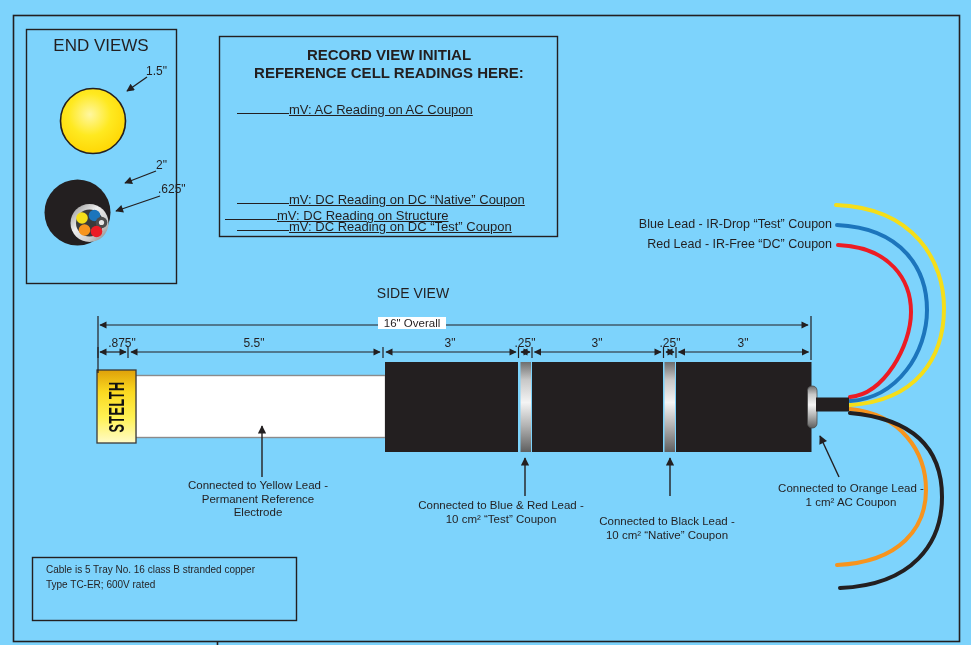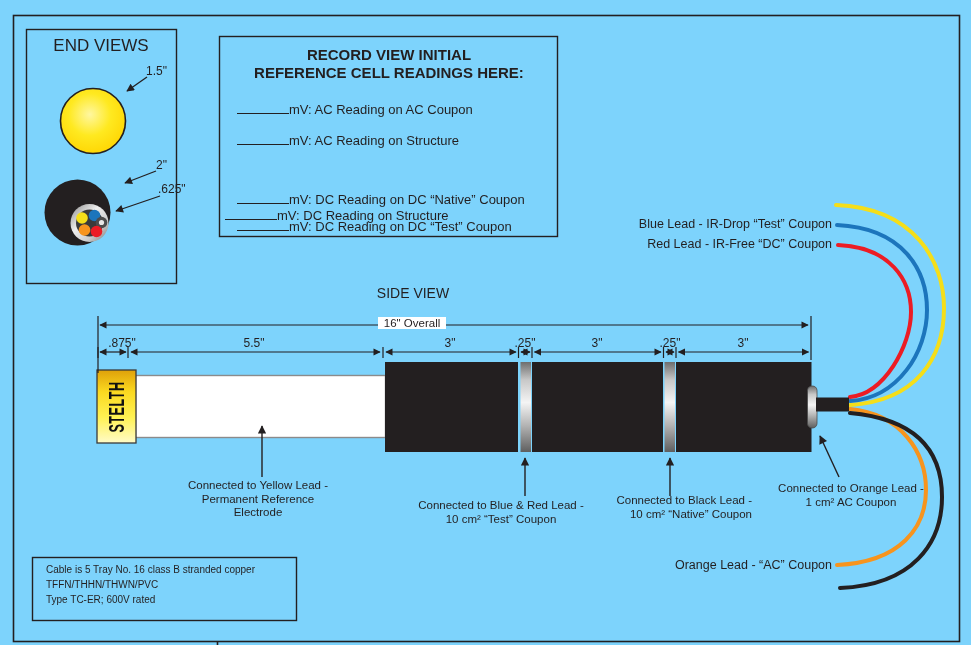--- a/index.html
+++ b/index.html
@@ -3,21 +3,21 @@
 <meta charset="utf-8">
 <style>
   html,body{margin:0;padding:0;background:#fff;}
   #page{position:relative;width:971px;height:645px;background:#7dd3fc;overflow:hidden;
         font-family:"Liberation Sans",sans-serif;color:#231F20;}
   #diagram-svg{position:absolute;left:0;top:0;}
   .txt{position:absolute;color:#231F20;}
   .ctr{text-align:center;}
   .ann{position:absolute;text-align:center;font-size:11.5px;line-height:13.5px;color:#231F20;}
   .ann span{display:block;}
-  .mvrow{position:absolute;font-size:13px;white-space:nowrap;}
+  .mvrow{position:absolute;font-size:13px;white-space:nowrap;text-decoration:underline;}
   .blank{display:inline-block;width:52px;height:13px;border-bottom:1.4px solid #231F20;}
   .dimlbl{position:absolute;width:56px;text-align:center;font-size:12px;}
   .leadlbl{position:absolute;width:270px;text-align:right;font-size:12.5px;white-space:nowrap;}
   #stelth-box{position:absolute;left:95px;top:369px;width:42px;height:75px;
               display:flex;align-items:center;justify-content:center;}
   #stelth-box span{transform:rotate(-90deg) scale(1.05,1.9);font-weight:bold;font-size:12px;
                    letter-spacing:.5px;color:#111;}
   .cable-line{display:block;}
 </style>
 </head>
@@ -132,23 +132,20 @@
   <div class="txt ctr" style="left:26px;top:36px;width:150px;font-size:17px;">END VIEWS</div>
   <div class="txt" style="left:146px;top:64px;font-size:12px;">1.5"</div>
   <div class="txt" style="left:156px;top:158px;font-size:12px;">2"</div>
   <div class="txt" style="left:158px;top:182px;font-size:12px;">.625"</div>
 
   <div class="txt ctr" style="left:224px;top:46px;width:330px;font-size:15px;font-weight:bold;">RECORD VIEW INITIAL</div>
   <div class="txt ctr" style="left:224px;top:64px;width:330px;font-size:15px;font-weight:bold;">REFERENCE CELL READINGS HERE:</div>
   <div class="mvrow" style="left:237px;top:100px;">
     <span class="blank"></span><span>mV: AC Reading on AC Coupon</span>
   </div>
-  <div class="mvrow" style="left:237px;top:131px;">
-    <span class="blank"></span><span>mV: AC Reading on Structure</span>
-  </div>
   <div class="mvrow" style="left:225px;top:163px;margin-top:43px;">
     <span class="blank"></span><span>mV: DC Reading on Structure</span>
   </div>
   <div class="mvrow" style="left:237px;top:190px;">
     <span class="blank"></span><span>mV: DC Reading on DC “Native” Coupon</span>
   </div>
   <div class="mvrow" style="left:237px;top:217px;">
     <span class="blank"></span><span>mV: DC Reading on DC “Test” Coupon</span>
   </div>
 
@@ -161,39 +158,37 @@
   <div class="dimlbl" style="left:569px;top:336px;">3"</div>
   <div class="dimlbl" style="left:642px;top:336px;">.25"</div>
   <div class="dimlbl" style="left:715px;top:336px;">3"</div>
 
   <div id="stelth-box">
     <span>STELTH</span>
   </div>
 
   <div class="leadlbl" style="left:562px;top:217px;">Blue Lead - IR-Drop “Test” Coupon</div>
   <div class="leadlbl" style="left:562px;top:237px;">Red Lead - IR-Free “DC” Coupon</div>
-  <div class="leadlbl" style="left:562px;top:558px;">Orange Lead - “AC” Coupon</div>
 
   <div class="ann" style="left:173px;top:479px;width:170px;">
     <span>Connected to Yellow Lead -</span>
     <span>Permanent Reference</span>
     <span>Electrode</span>
   </div>
   <div class="ann" style="left:416px;top:499px;width:170px;">
     <span>Connected to Blue &amp; Red Lead -</span>
     <span>10 cm² “Test” Coupon</span>
   </div>
-  <div class="ann" style="left:582px;top:494px;width:170px;text-align:right;">
+  <div class="ann" style="left:582px;top:515px;width:170px;">
     <span>Connected to Black Lead -</span>
     <span>10 cm² “Native” Coupon</span>
   </div>
   <div class="ann" style="left:766px;top:482px;width:170px;">
     <span>Connected to Orange Lead -</span>
     <span>1 cm² AC Coupon</span>
   </div>
 
   <div class="txt" style="left:46px;top:562px;width:245px;font-size:10px;line-height:15px;">
     <span class="cable-line">Cable is 5 Tray No. 16 class B stranded copper</span>
-    <span class="cable-line">TFFN/THHN/THWN/PVC</span>
     <span class="cable-line">Type TC-ER; 600V rated</span>
   </div>
 
 </div>
 
 </body></html>

